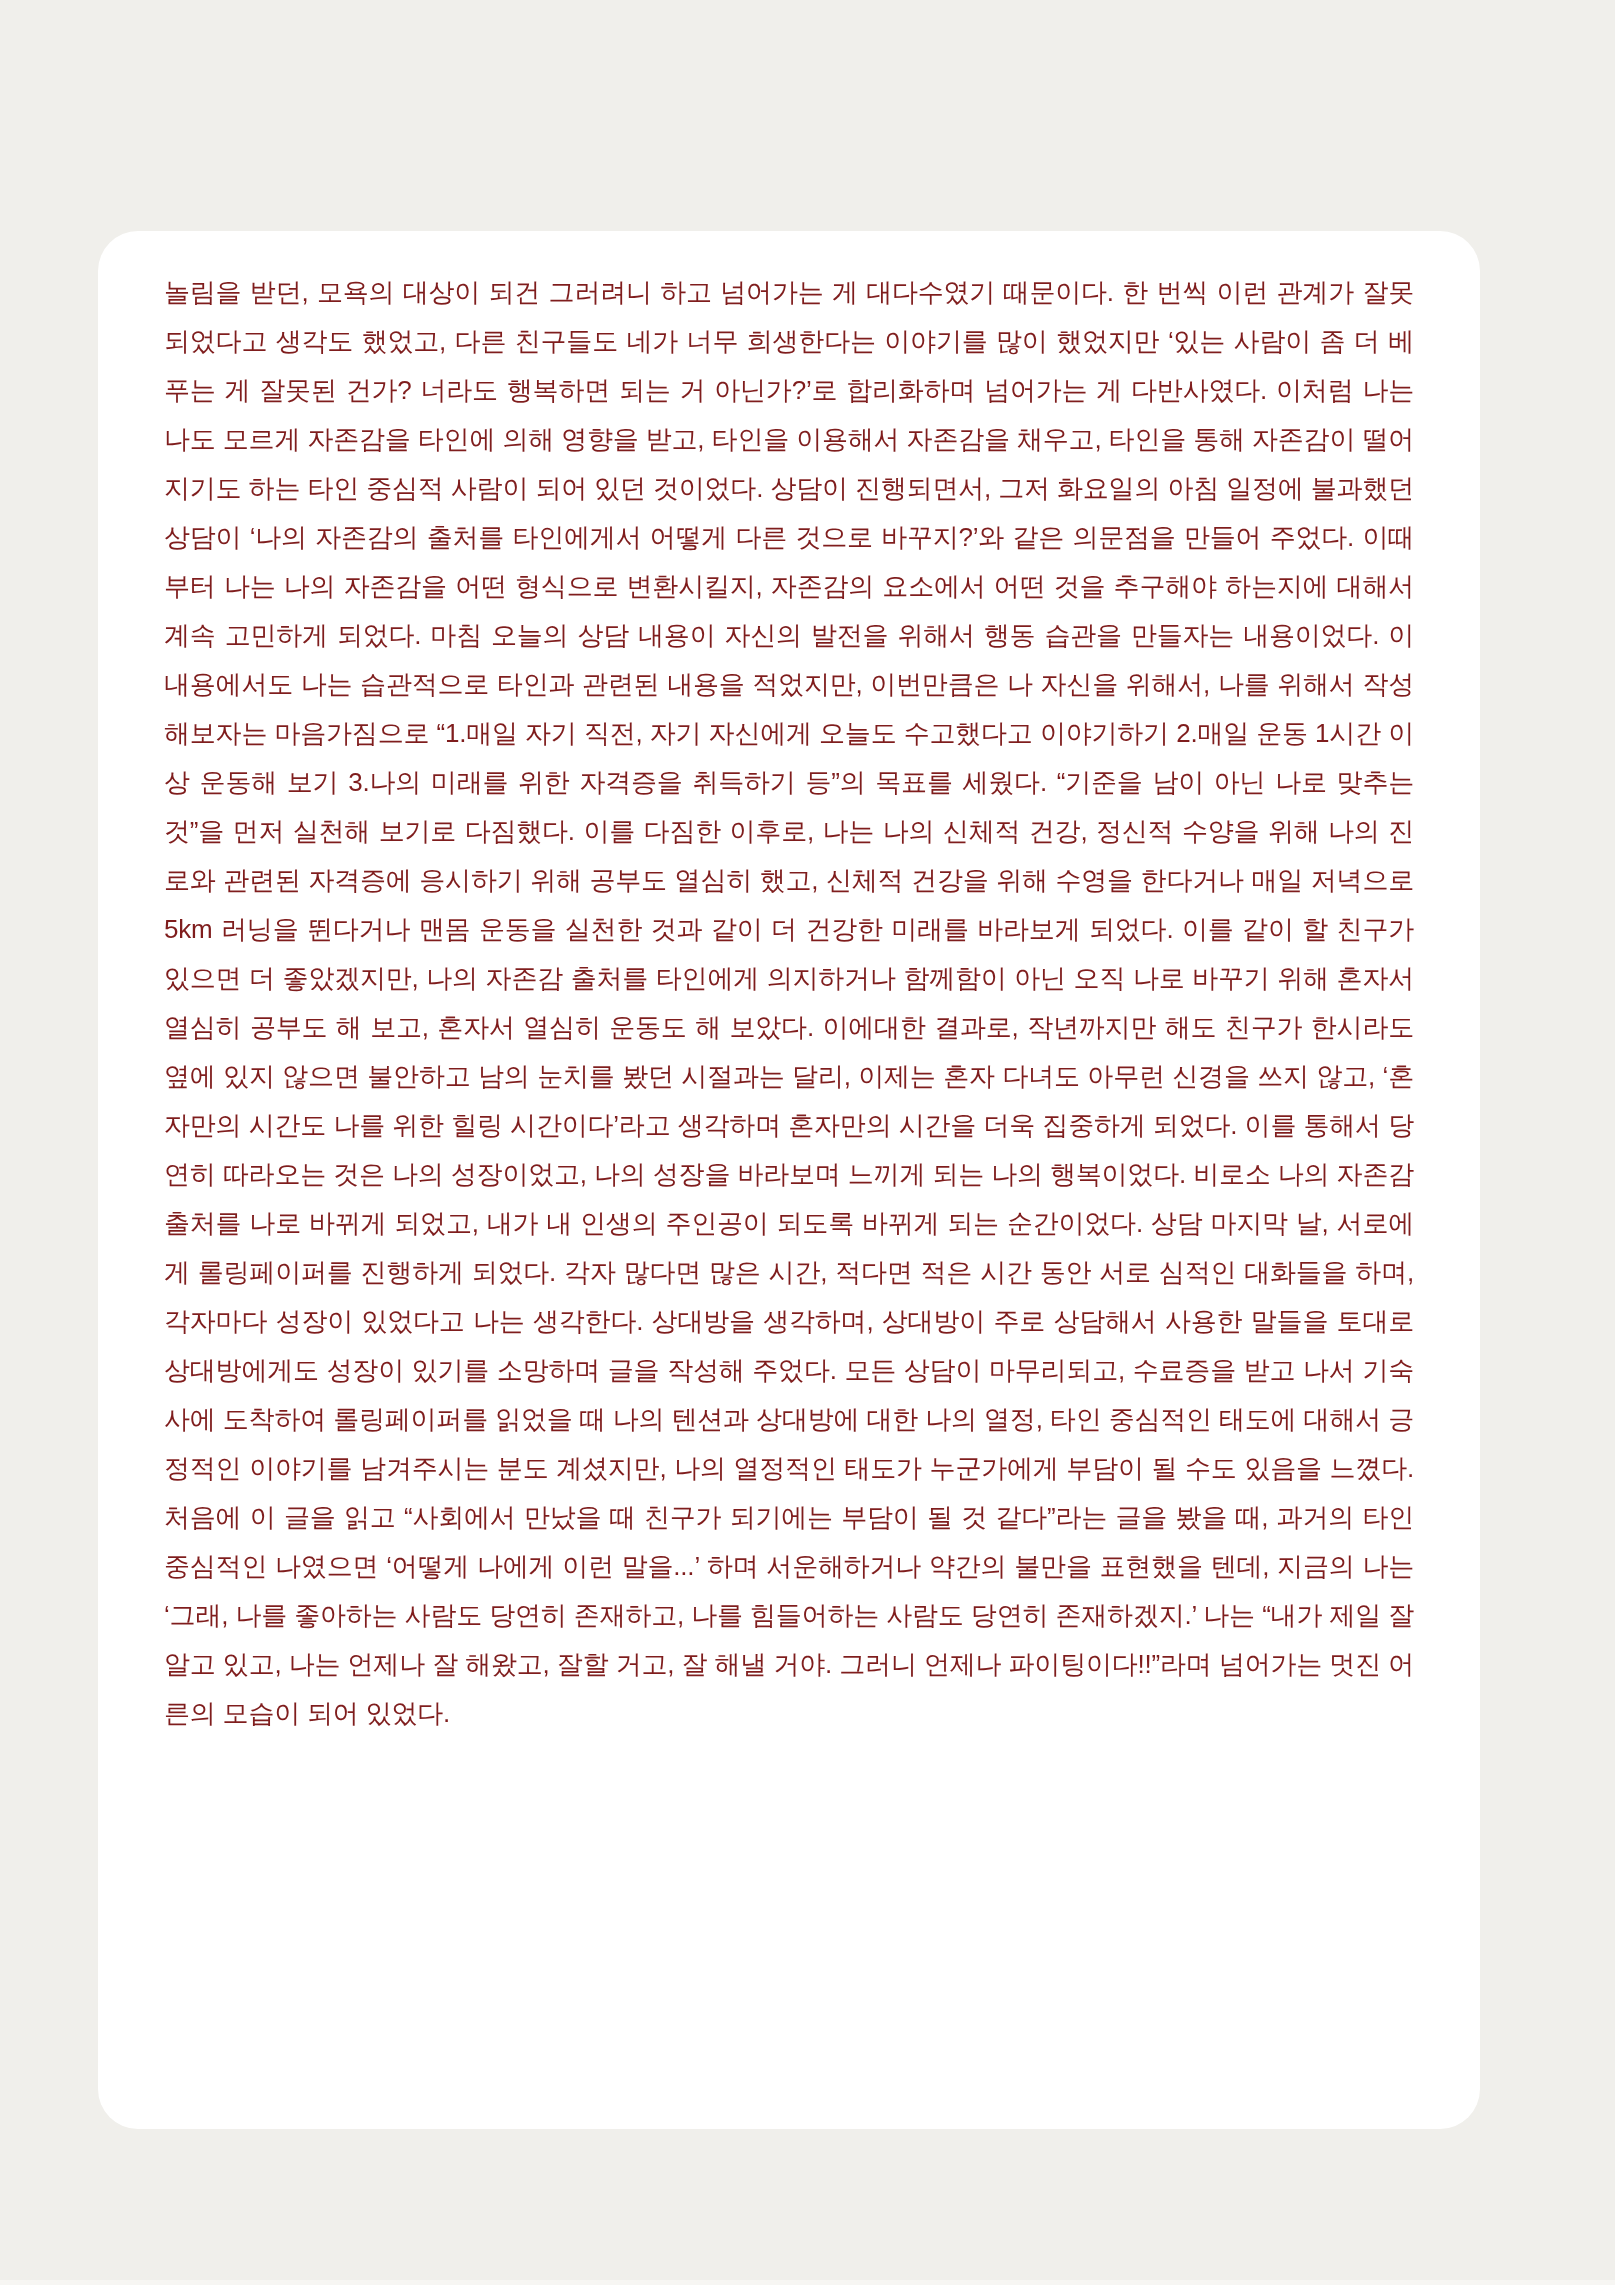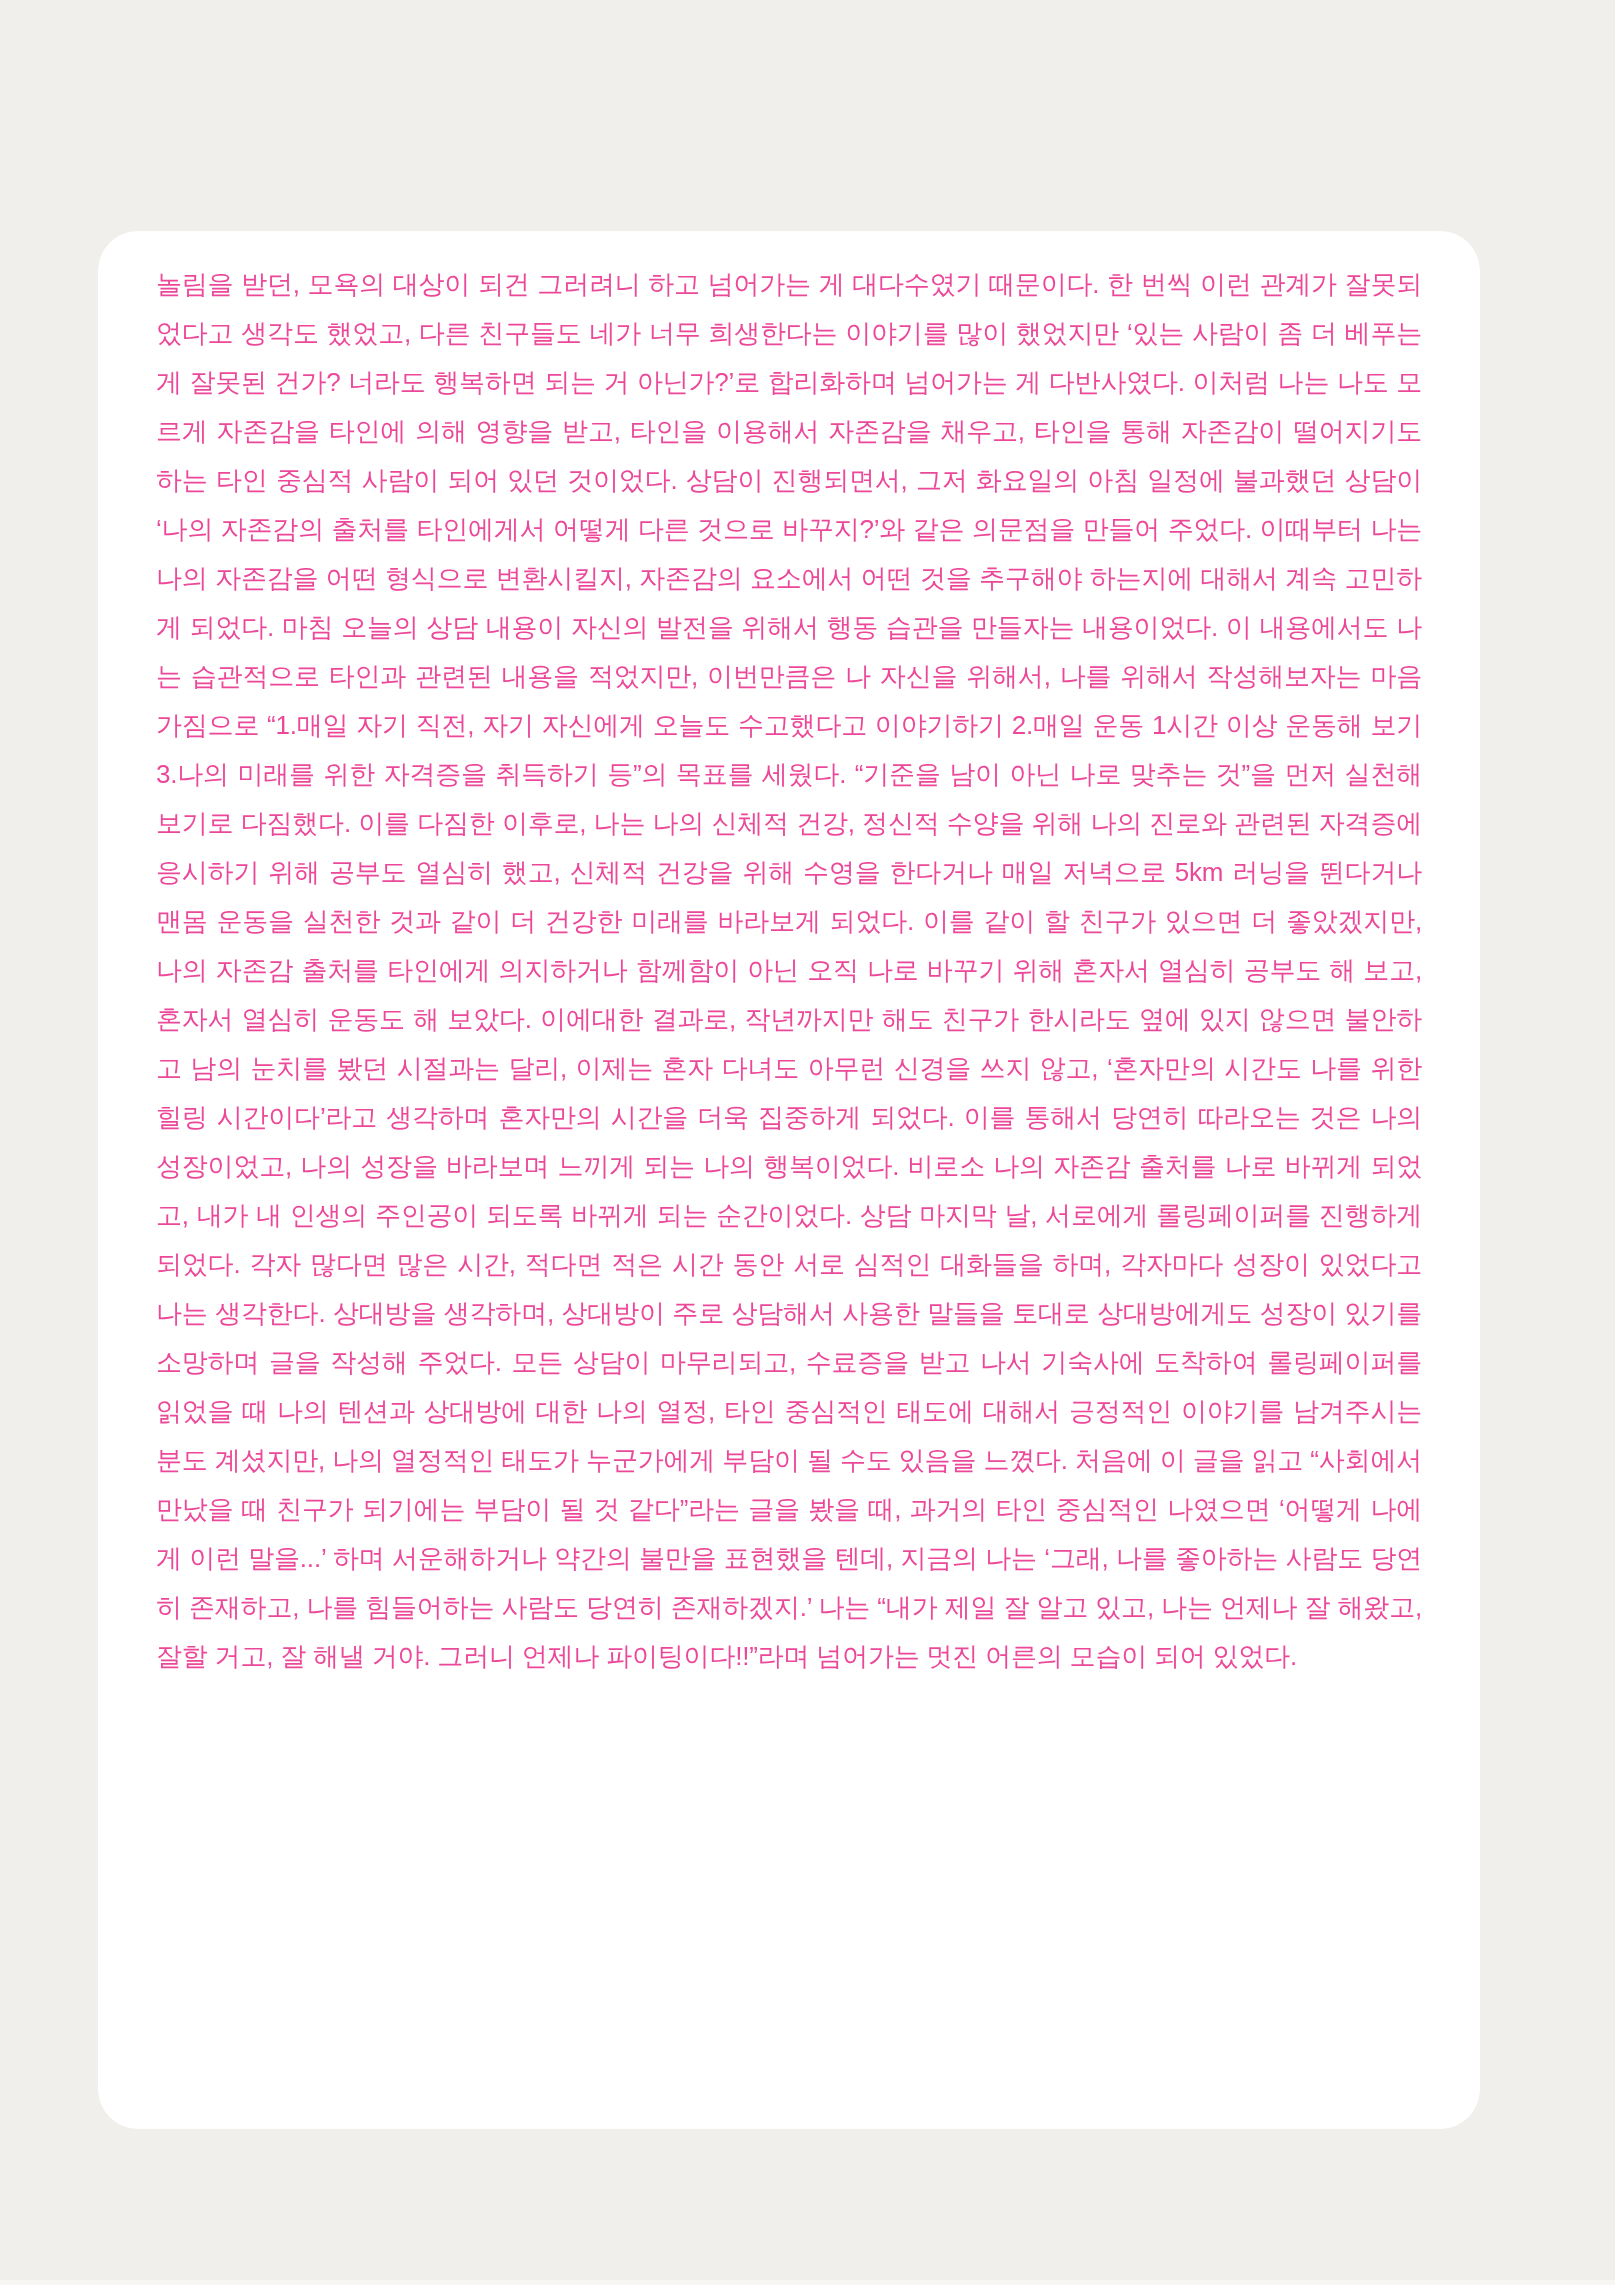--- a/index.html
+++ b/index.html
@@ -23,24 +23,24 @@
     left: 98px;
     top: 231px;
     width: 1382px;
     height: 1898px;
     background: #ffffff;
     border-radius: 40px;
     box-sizing: border-box;
     padding: 25px 54px;
   }
   .essay-paragraph {
-    margin: 4px;
+    margin: 12px;
     font-size: 26px;
     line-height: 49px;
-    color: #ec4899;
+    color: #7f1d1d;
     text-align: justify;
     word-break: break-all;
     letter-spacing: -0.2px;
   }
   .next-page-edge {
     position: absolute;
     left: 0;
     bottom: 0;
     width: 100%;
     height: 5.4px;

